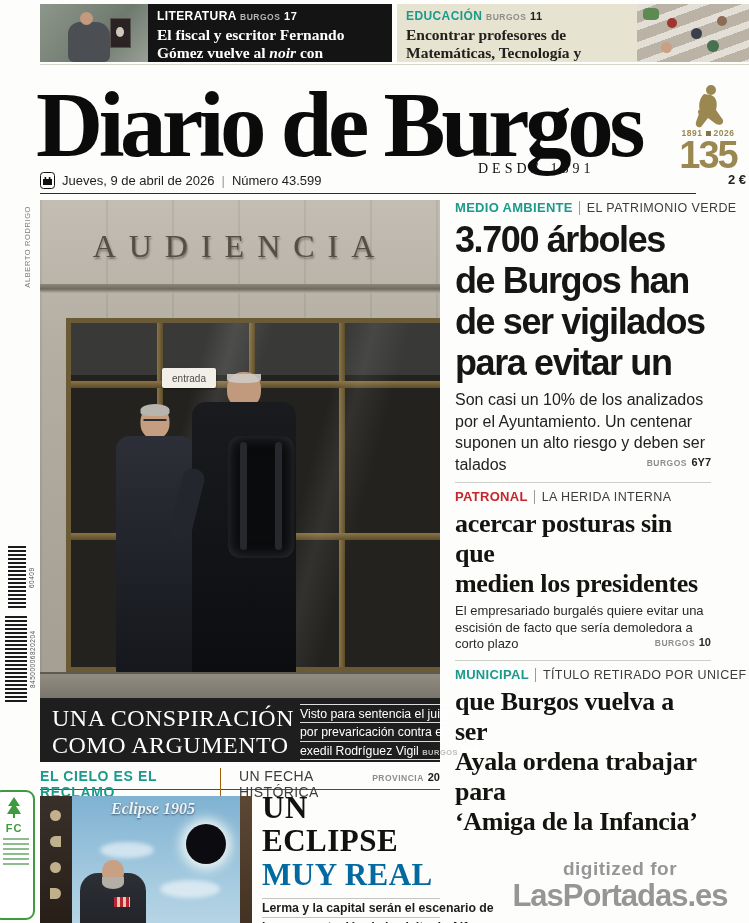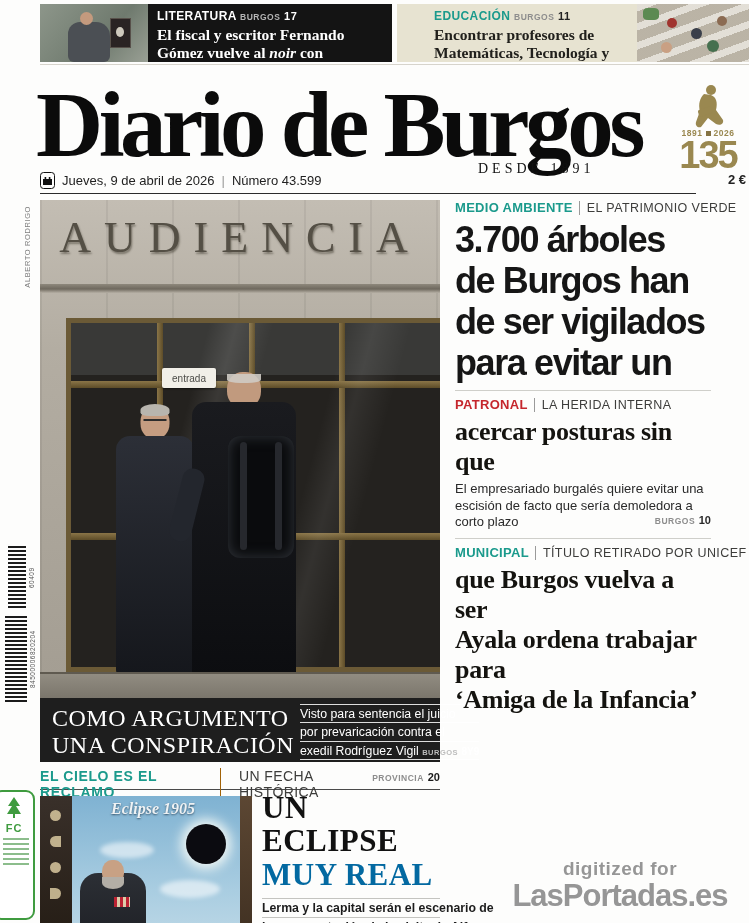--- a/index.html
+++ b/index.html
@@ -4,21 +4,21 @@
 <style>
   html,body{margin:0;padding:0;background:#e8e8e8;}
   .page{position:relative;width:749px;height:923px;background:#fdfdfc;overflow:hidden;
         font-family:"Liberation Sans",sans-serif;color:#1a1a1a;margin:0 auto;}
   .abs{position:absolute;}
 
   
   .teasers{left:40px;top:4px;width:709px;height:67px;display:flex;gap:5px;}
   .teaser{height:58px;display:flex;overflow:hidden;}
   .teaser-dark{width:352px;background:#141414;color:#fff;}
-  .teaser-cream{flex:1;background:#e7e3d1;color:#21201c;padding-left:28px;}
+  .teaser-cream{flex:1;background:#e7e3d1;color:#21201c;}
   .tphoto{position:relative;flex:none;overflow:hidden;}
   .lit-photo{width:108px;background:linear-gradient(130deg,#8d968a,#6f7a6e 60%,#9aa095);}
   .lit-man{position:absolute;left:28px;top:18px;width:42px;height:40px;background:#4b4f54;border-radius:12px 14px 6px 6px;}
   .lit-head{position:absolute;left:40px;top:8px;width:13px;height:13px;background:#c49a7e;border-radius:50%;}
   .lit-book{position:absolute;left:70px;top:14px;width:19px;height:28px;background:#2a2323;border:1px solid #57504a;}
   .lit-book:after{content:"";position:absolute;left:5px;top:8px;width:8px;height:10px;background:#cfc9bd;border-radius:50%;}
   .edu-photo{width:112px;background:#c9c2b4;}
   .edu-desks{position:absolute;inset:0;background:repeating-linear-gradient(160deg,#e9e6df 0 7px,#b7b0a2 7px 18px);opacity:.8;}
   .edu-dot{position:absolute;border-radius:50%;}
   .tbody{padding:5px 9px 0 9px;flex:1;min-width:0;}
@@ -50,22 +50,22 @@
   .price{left:702px;top:172px;width:44px;text-align:right;font-size:13px;font-weight:700;color:#222;}
   .daterow{left:40px;top:169px;width:656px;height:22px;display:flex;align-items:center;gap:7px;
            font-size:13px;color:#222;border-bottom:1.5px solid #2b2b2b;padding-bottom:2px;}
   .daterow .div{color:#999;font-weight:300;}
   .castle{flex:none;}
 
   
   .lead{left:40px;top:200px;width:400px;height:498px;overflow:hidden;
         background:linear-gradient(180deg,#c3bdb3 0%,#b3ada2 30%,#a39d92 100%);}
   .lead-cols{position:absolute;inset:0;background:repeating-linear-gradient(90deg,rgba(0,0,0,.06) 0 2px,transparent 2px 66px);}
-  .lead-sign{position:absolute;top:12px;left:0;width:100%;text-align:center;
-             font-family:"Liberation Serif",serif;font-size:44px;color:#544f45;
+  .lead-sign{position:absolute;top:28px;left:0;width:100%;text-align:center;
+             font-family:"Liberation Serif",serif;font-size:32px;color:#544f45;
              letter-spacing:13px;text-shadow:1px 2px 2px rgba(40,35,25,.45);}
   .lead-ledge{position:absolute;top:84px;left:0;width:100%;height:9px;
               background:linear-gradient(#8e887c,#6f695e 55%,#b5afa4);}
   .doors{position:absolute;left:26px;right:0;top:118px;bottom:26px;
          background:#24221f;border:5px solid #6b5a36;border-right:none;}
   .mull{position:absolute;top:0;bottom:0;width:6px;background:linear-gradient(90deg,#8a7547,#5d4c28);}
   .rail{position:absolute;left:0;right:0;height:7px;background:linear-gradient(#8a7547,#5d4c28);}
   .glass-shine{position:absolute;inset:0;
         background:linear-gradient(105deg,transparent 30%,rgba(255,255,255,.10) 36%,transparent 44%,transparent 60%,rgba(255,255,255,.07) 66%,transparent 74%);}
   .glass-sky{position:absolute;left:0;right:0;top:0;height:52px;background:rgba(190,200,205,.14);}
@@ -274,22 +274,22 @@
       <div class="body"></div>
       <div class="backpack"></div>
       <div class="arm"></div>
     </div>
     <div class="pavement"></div>
   </div>
   <div class="abs credit">ALBERTO RODRIGO</div>
 
   <div class="abs caption">
     <div class="cap-title">
+      <div>UNA CONSPIRACIÓN</div>
       <div>COMO ARGUMENTO</div>
-      <div>UNA CONSPIRACIÓN</div>
     </div>
     <div class="cap-deck">
       <div class="cap-line">Visto para sentencia el juicio</div>
       <div class="cap-line">por prevaricación contra el</div>
       <div class="cap-line"><span>exedil Rodríguez Vigil</span>
         <span class="ref">
           <span class="sec">BURGOS</span>
           <span class="pg">8Y9</span>
         </span>
       </div>
@@ -337,28 +337,36 @@
     <div class="story">
       <div class="kickline teal">
         <span>MEDIO AMBIENTE</span><span class="sub">EL PATRIMONIO VERDE</span>
       </div>
       <div class="hl-sans">
         <div>3.700 árboles</div>
         <div>de Burgos han</div>
         <div>de ser vigilados</div>
         <div>para evitar un</div>
       </div>
+      <div class="deck-lg">
+        <span>Son casi un 10% de los analizados por el Ayuntamiento. Un centenar suponen un alto riesgo y deben ser talados</span>
+        <span class="ref deck-ref">
+          <span class="sec">BURGOS</span>
+          <span class="pg">6Y7</span>
+        </span>
+      </div>
     </div>
 
     <div class="story">
       <div class="kickline red">
         <span>PATRONAL</span><span class="sub">LA HERIDA INTERNA</span>
       </div>
       <div class="hl-serif">
         <div>acercar posturas sin que</div>
+        <div>medien los presidentes</div>
       </div>
       <div class="deck-sm">
         <span>El empresariado burgalés quiere evitar una escisión de facto que sería demoledora a corto plazo</span>
         <span class="ref deck-ref">
           <span class="sec">BURGOS</span>
           <span class="pg">10</span>
         </span>
       </div>
     </div>
 

